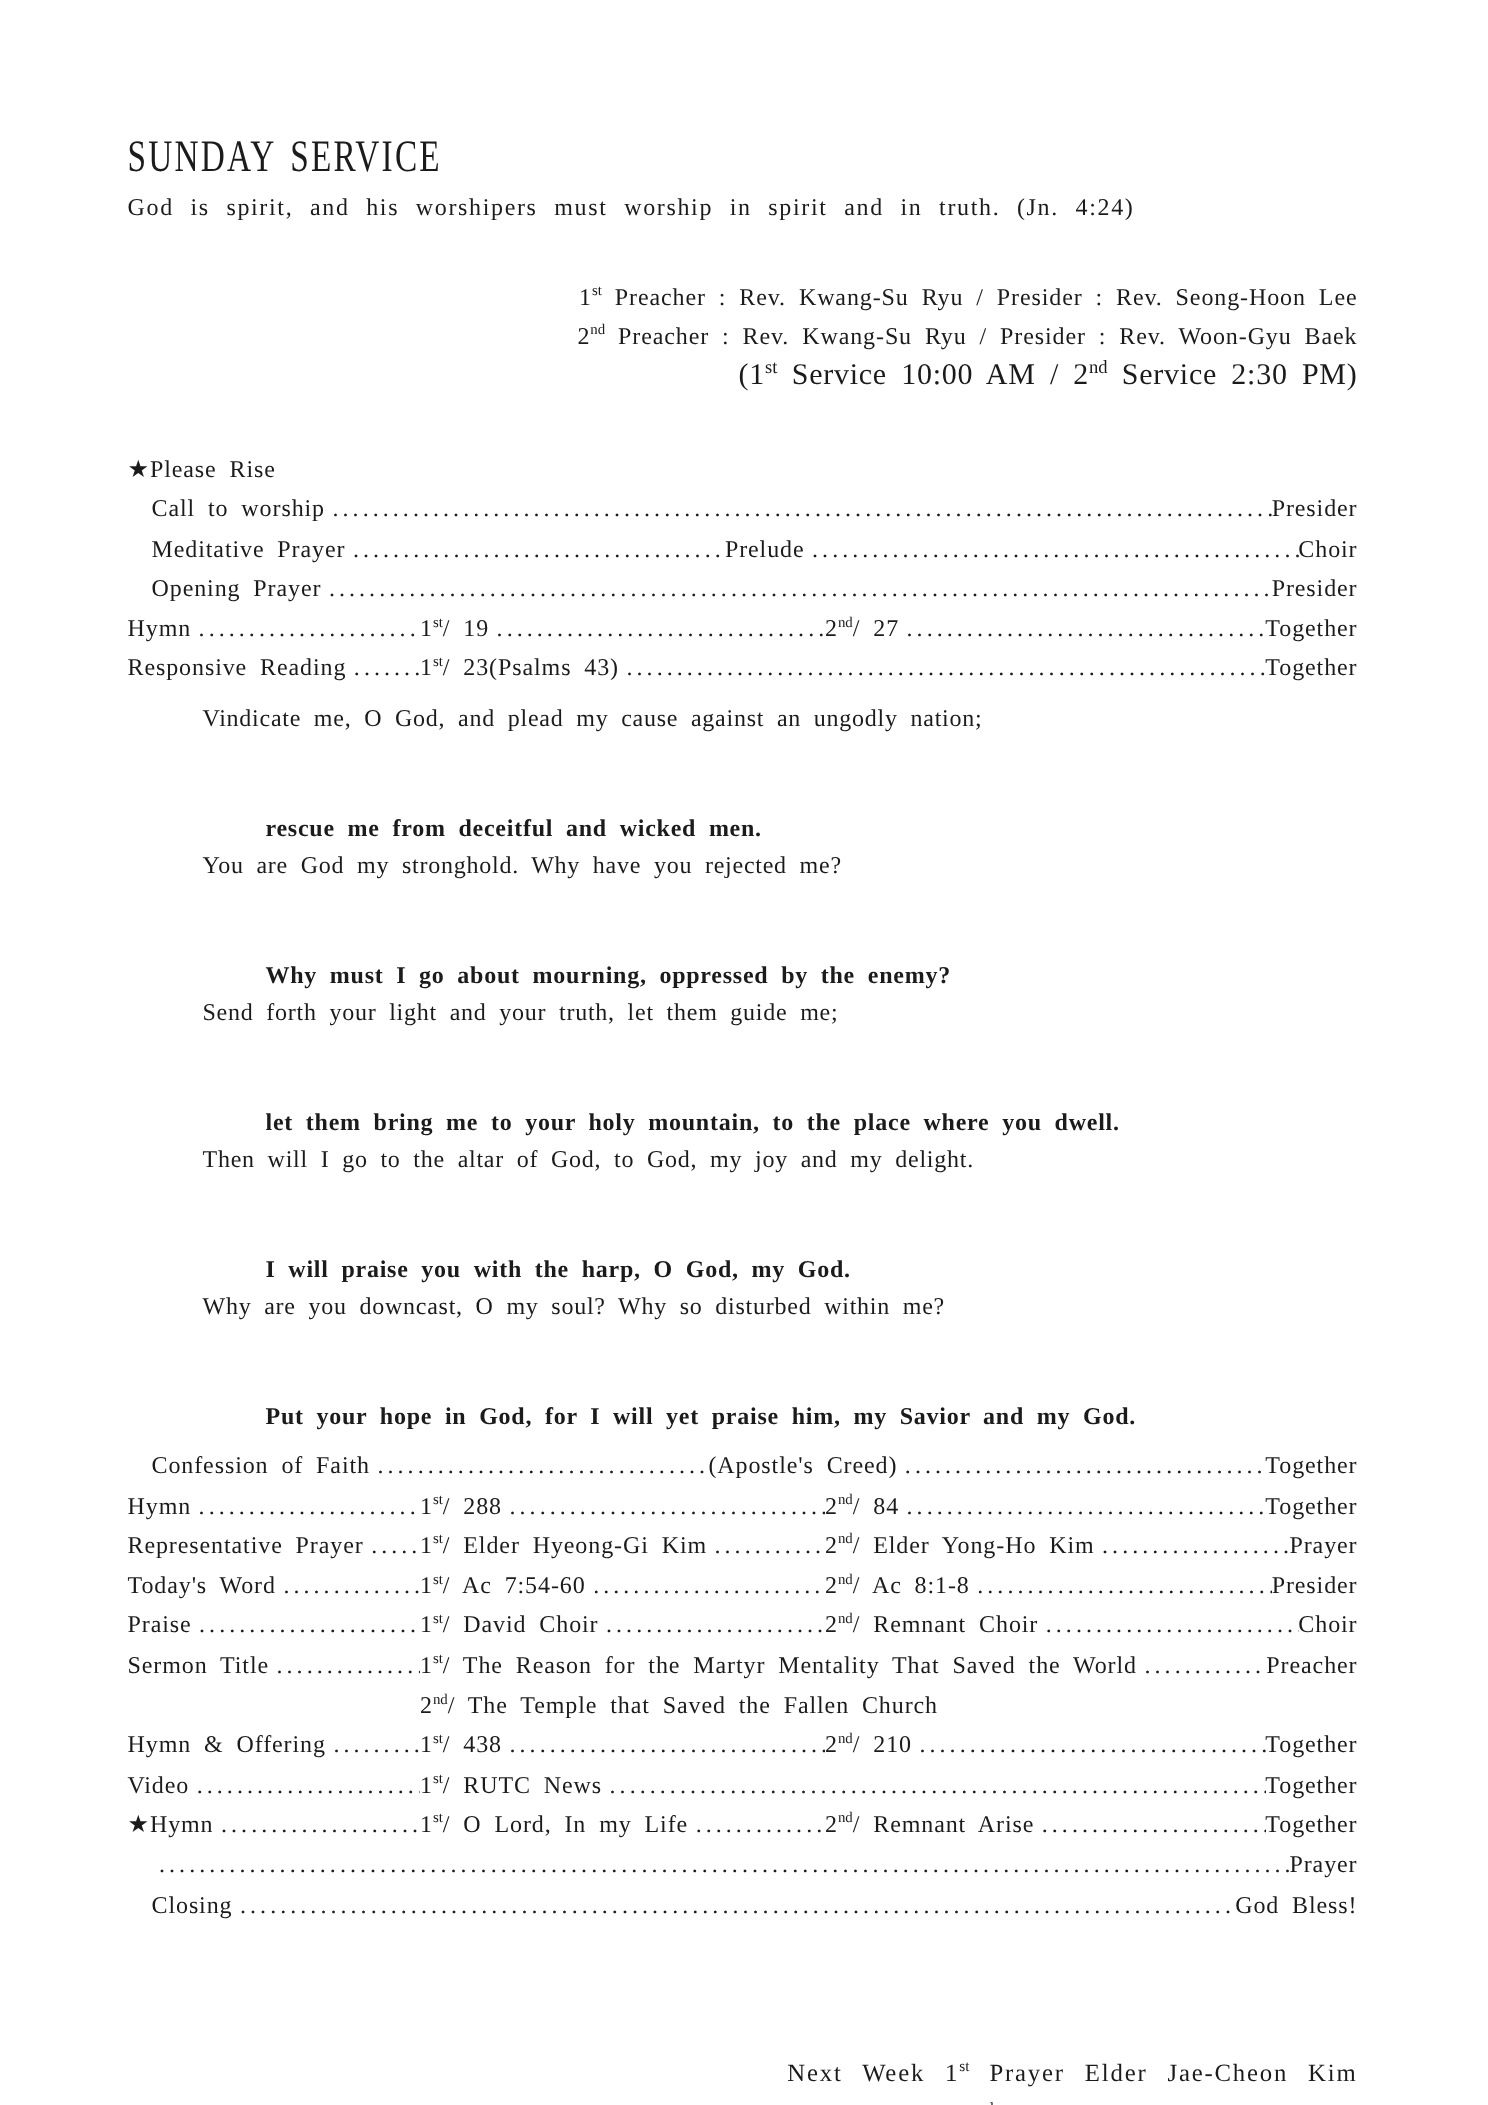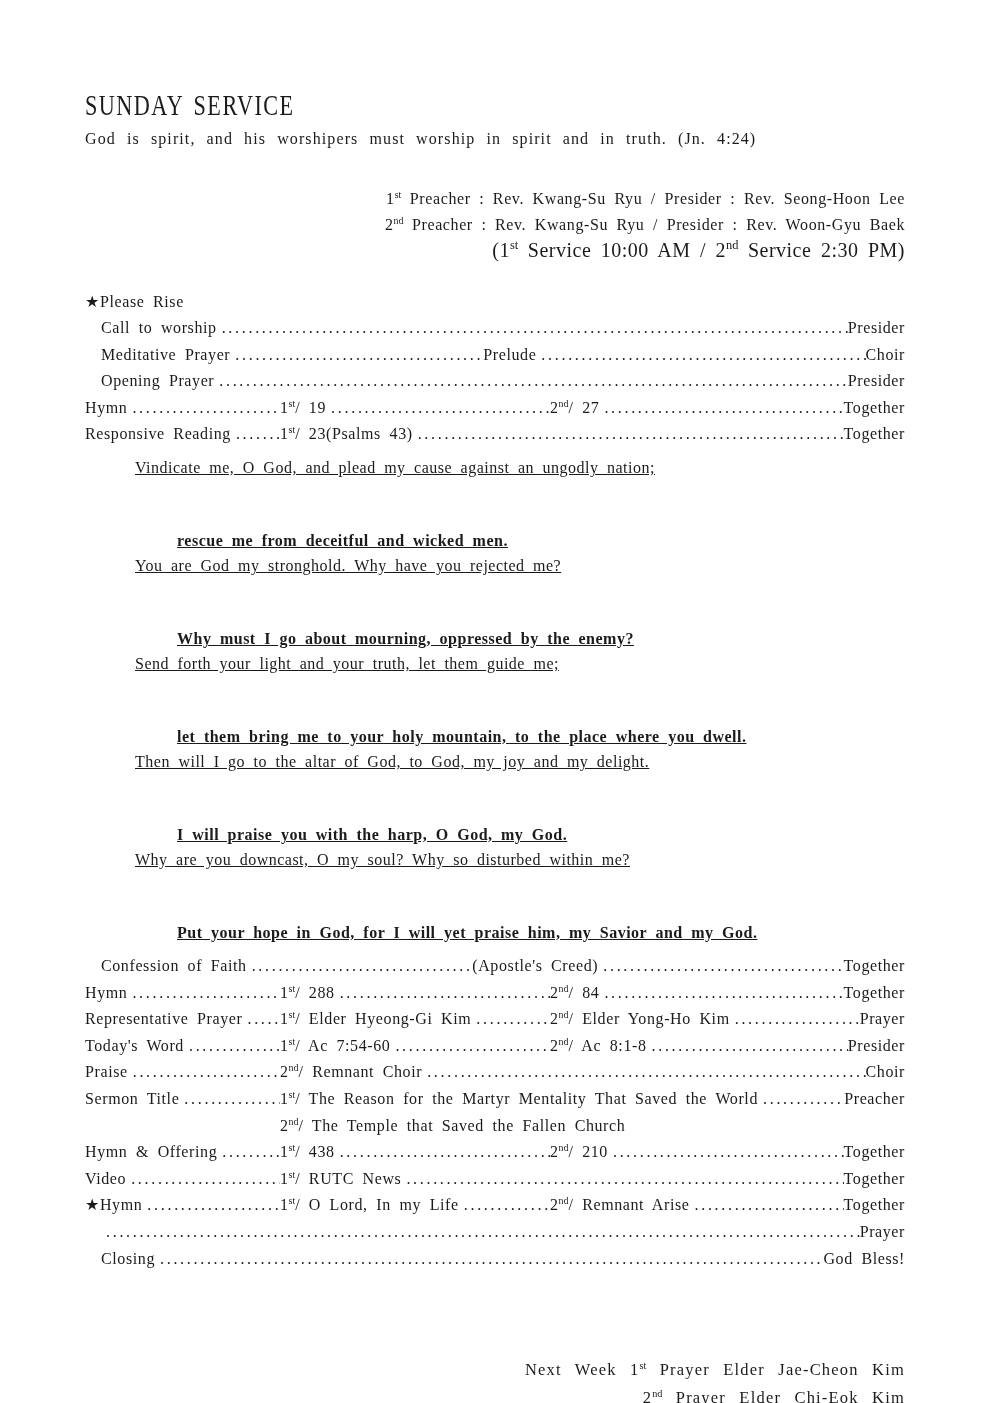--- a/index.html
+++ b/index.html
@@ -30,21 +30,21 @@
     word-spacing: 6px;
     line-height: 22px;
   }
   .preacher-block {
     margin-top: 36px;
     text-align: right;
     line-height: 26px;
   }
   .preacher-block .times { font-size: 20px; line-height: 25px; letter-spacing: 0.5px; }
   sup { font-size: 62%; vertical-align: super; line-height: 0; letter-spacing: 0; }
-  .rise { margin-top: 26px; line-height: 26px; }
+  .rise { margin-top: 38px; line-height: 26px; }
   .order { }
   .row {
     display: flex;
     align-items: baseline;
     line-height: 26.6px;
     white-space: nowrap;
   }
   .lead { display: flex; align-items: baseline; }
   .lead.fixed { flex: 0 0 auto; min-width: 195px; }
   .lead.grow  { flex: 1 1 0; min-width: 0; margin-left: 16px; }
@@ -58,21 +58,21 @@
     overflow: hidden;
     padding: 0 5px;
     white-space: nowrap;
   }
   .dots::after {
     content: "........................................................................................................................................................";
     letter-spacing: 2.7px;
   }
   .role { flex: 0 0 auto; }
   .reading { margin: 7px 0 8px 0; }
-  .rline { line-height: 25px; padding-left: 50px; letter-spacing: 0.5px; text-decoration: underline; }
+  .rline { line-height: 25px; padding-left: 50px; letter-spacing: 0.5px; }
   .rline.bold { font-weight: 700; padding-left: 92px; margin-top: 48px; }
   .footer {
     margin-top: 84px;
     text-align: right;
     line-height: 27.5px;
     font-size: 16.5px;
     letter-spacing: 1.2px;
     word-spacing: 8px;
   }
 </style>
@@ -214,20 +214,24 @@
           <span class="entry">2<sup>nd</sup>/ Ac 8:1-8</span>
           <span class="dots"></span>
         </span>
         <span class="role">Presider</span>
       </div>
       <div class="row">
         <span class="lead fixed">
           <span class="lbl">Praise</span>
           <span class="dots"></span>
         </span>
+        <span class="mid">
+          <span class="entry">1<sup>st</sup>/ David Choir</span>
+          <span class="dots"></span>
+        </span>
         <span class="tail">
           <span class="entry">2<sup>nd</sup>/ Remnant Choir</span>
           <span class="dots"></span>
         </span>
         <span class="role">Choir</span>
       </div>
       <div class="row">
         <span class="lead fixed">
           <span class="lbl">Sermon Title</span>
           <span class="dots"></span>

